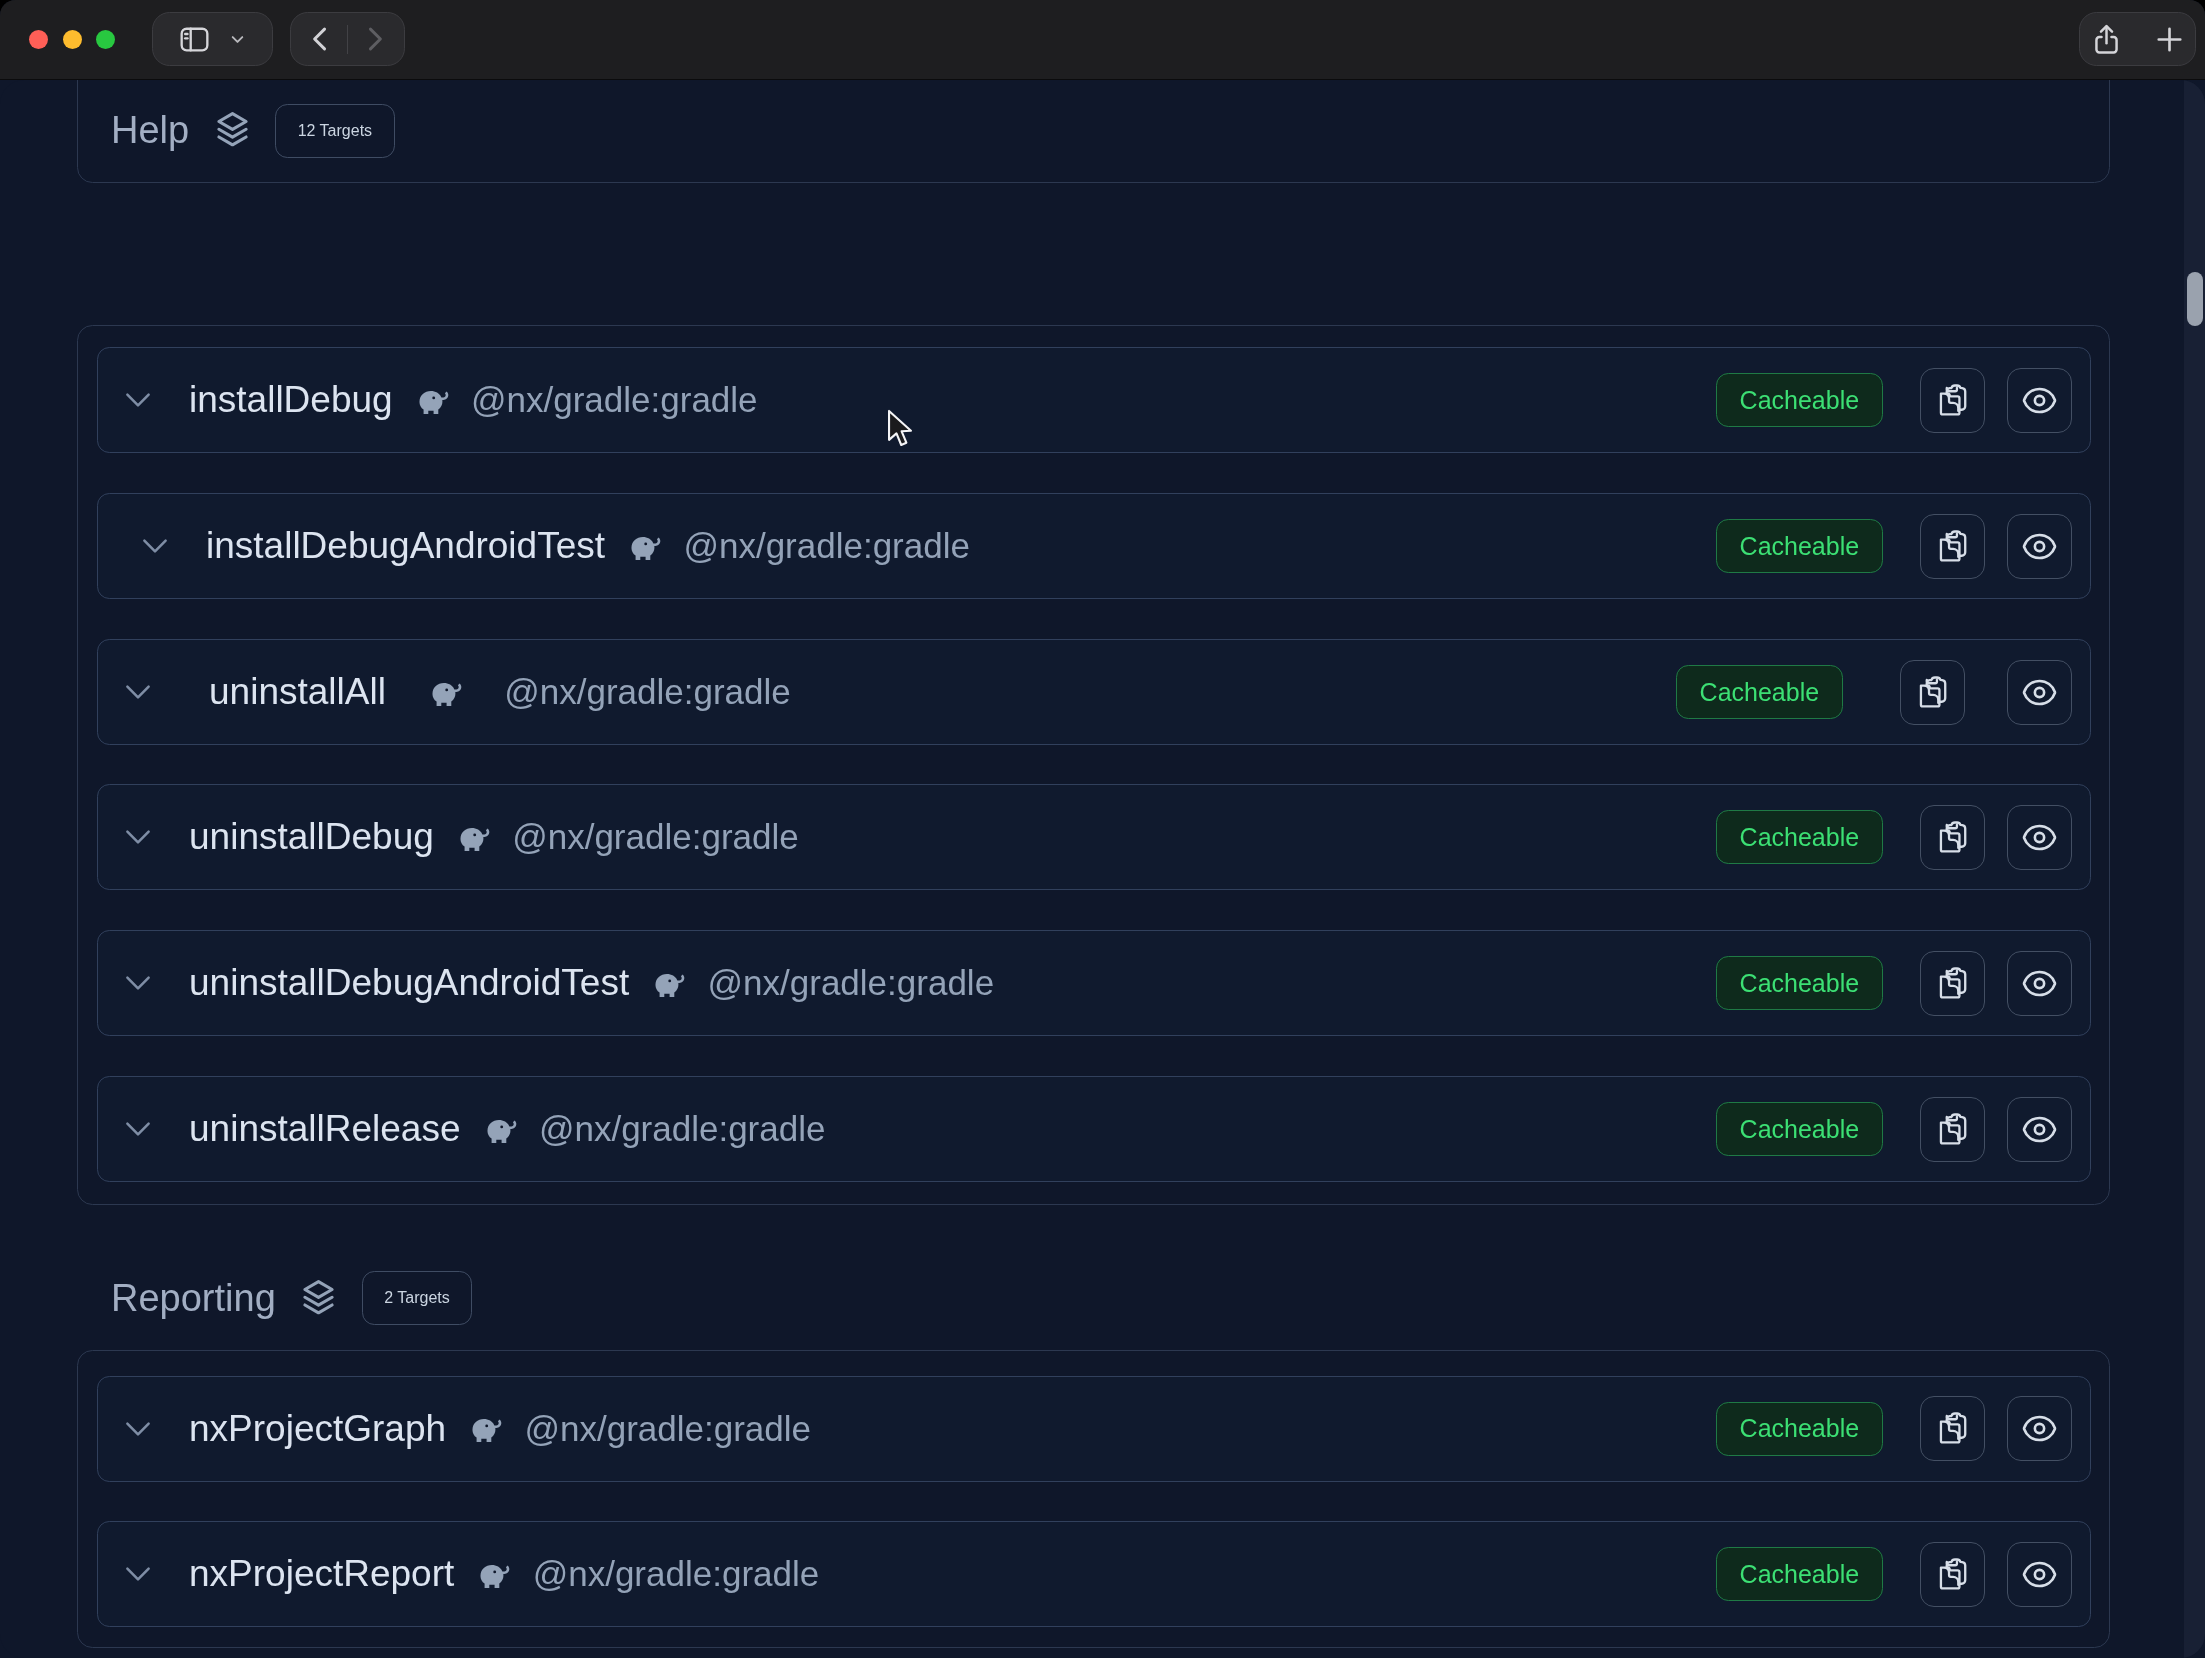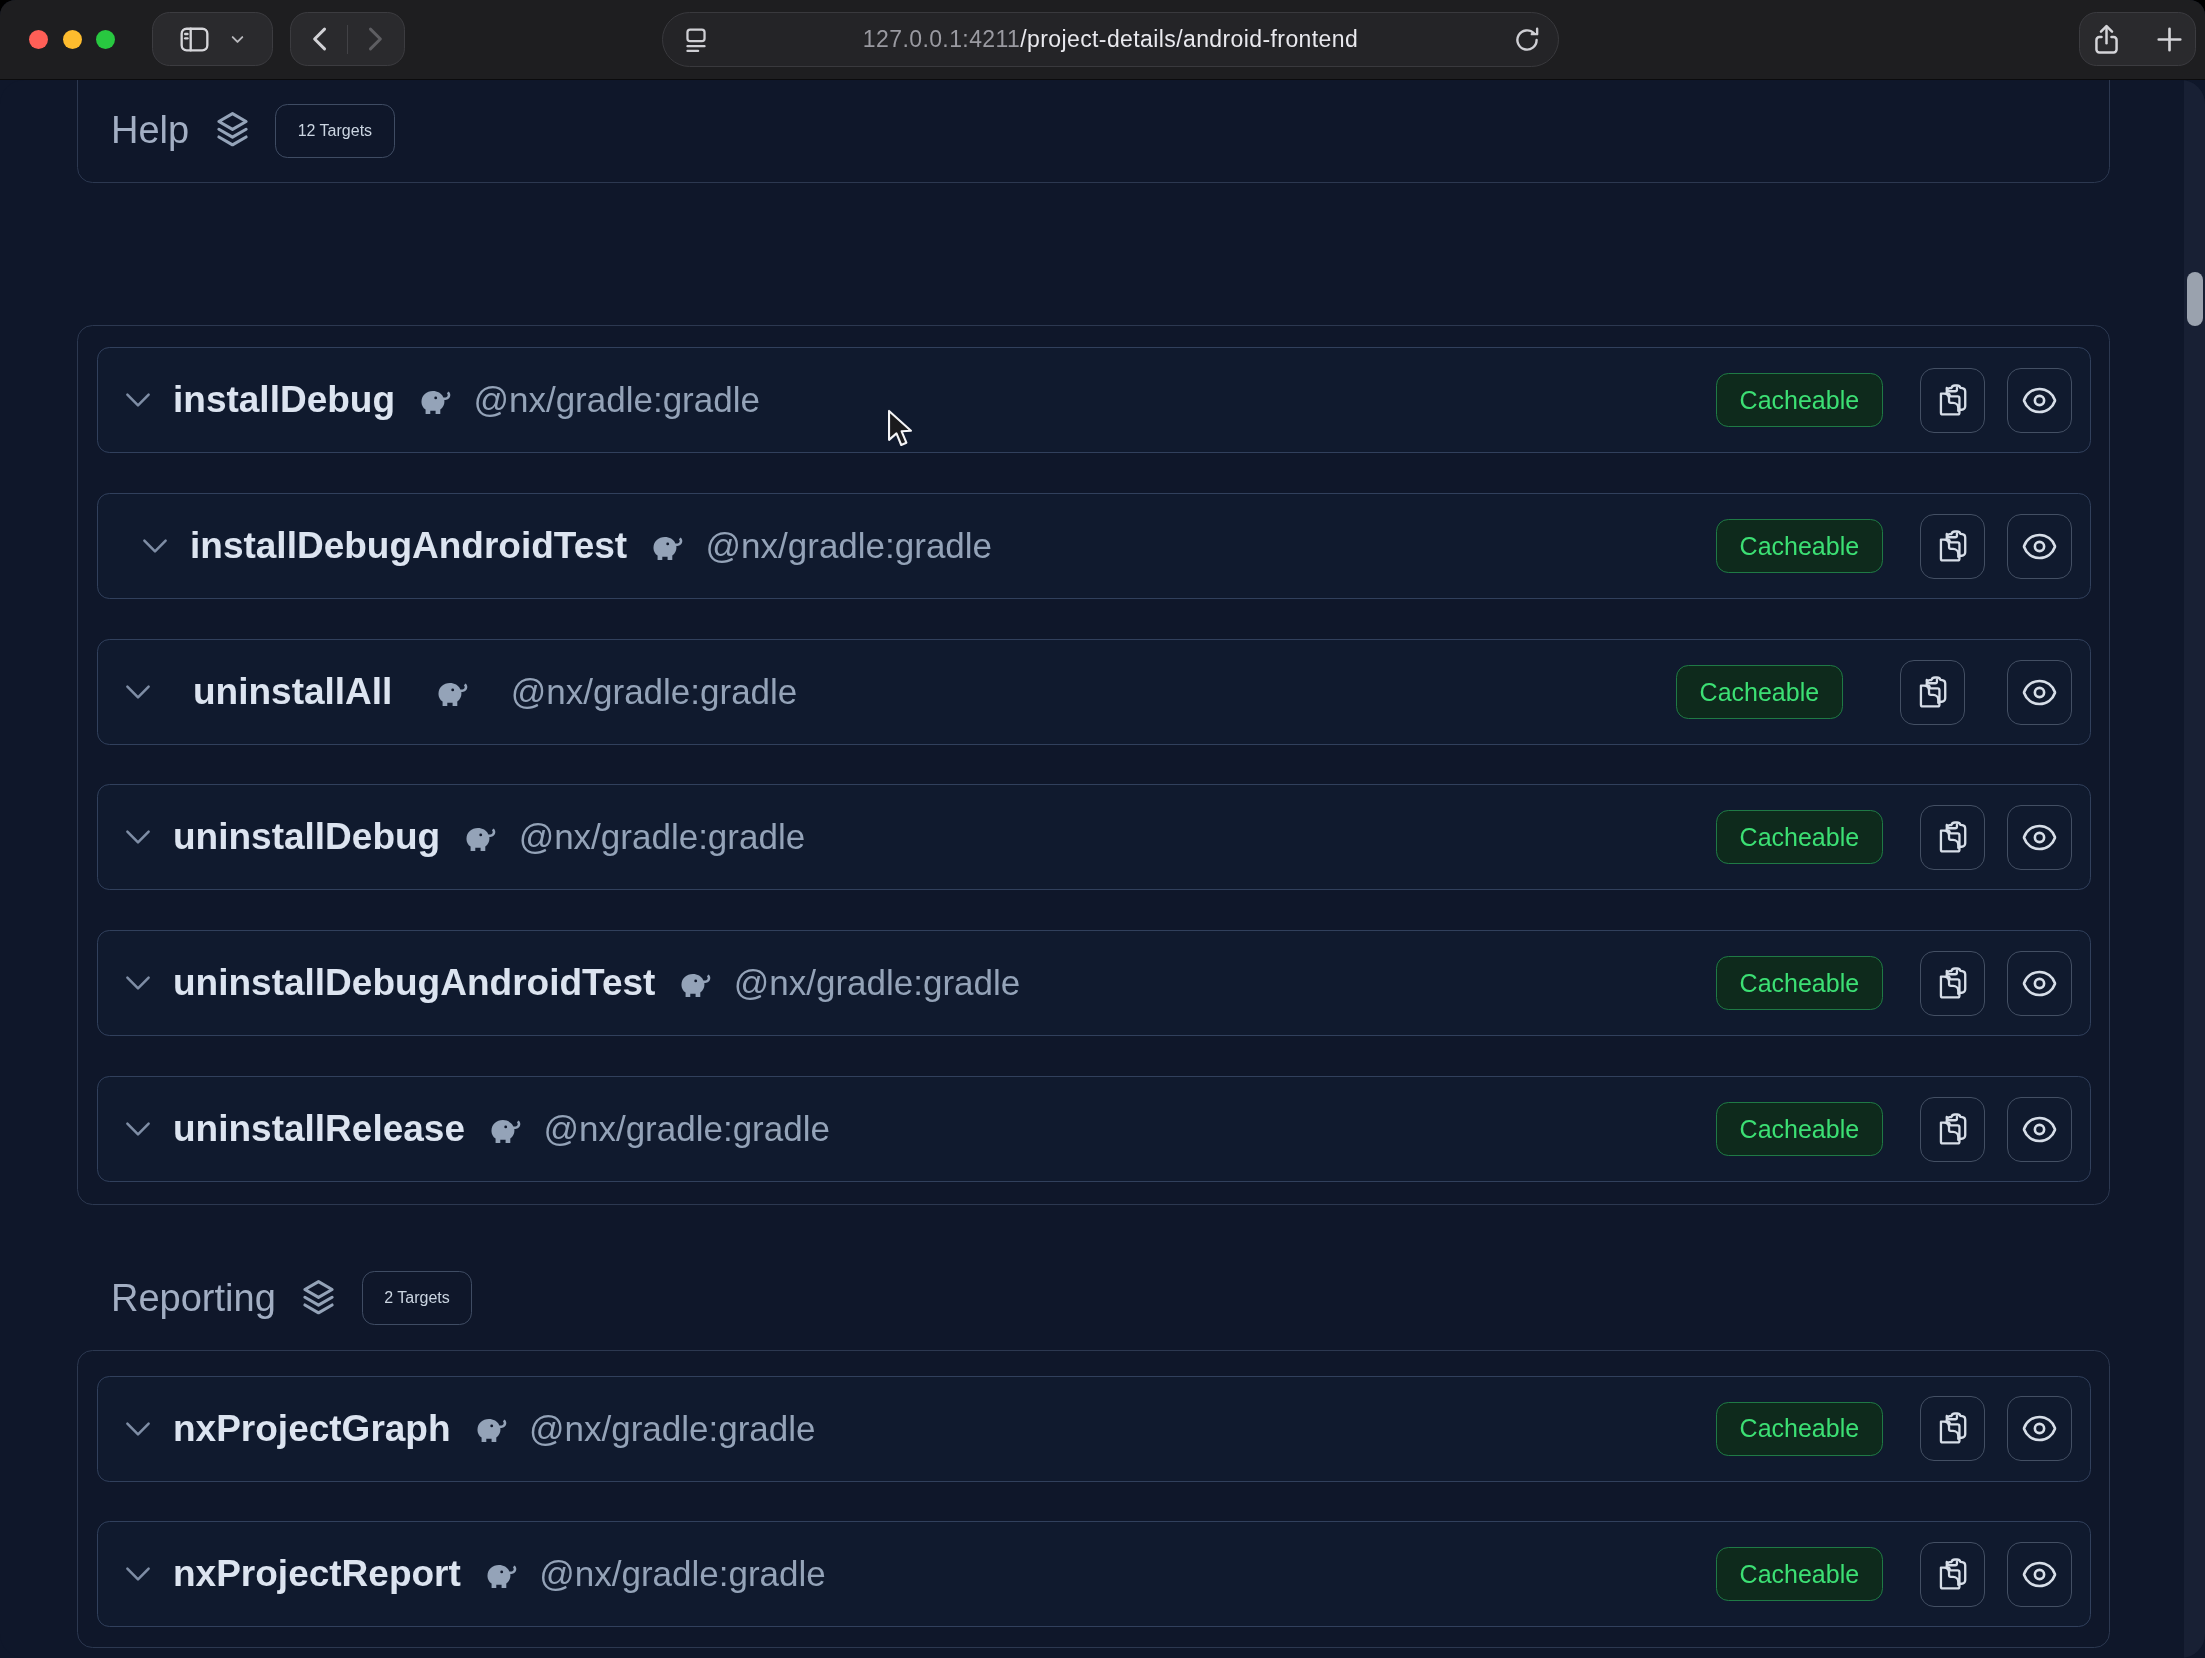--- a/index.html
+++ b/index.html
@@ -55,21 +55,21 @@
     border-radius:15.4px;box-sizing:border-box;}
   #box-help{top:-322px;height:425px;}
   #box-install{top:245px;height:880px;}
   #box-reporting{top:1270px;height:298px;}
   .trow{position:absolute;left:19px;width:1994px;height:106px;border:1.5px solid var(--row-border);
     border-radius:12.3px;display:flex;align-items:center;padding:0 18.4px 0 23px;box-sizing:border-box;
     background:#101a2e;}
   .r0{top:21px;}.r1{top:167px;padding-left:40px;}.r2{top:313px;gap:20px;}.r3{top:458px;}.r4{top:604px;}.r5{top:750px;}
   .rb0{top:24.6px;}.rb1{top:170px;}
   .chev{width:34px;height:34px;color:#7e8da5;flex:none;}
-  .tname{font-size:37px;font-weight:700;color:var(--title);margin-left:18px;white-space:nowrap;}
+  .tname{font-size:37px;font-weight:400;color:var(--title);margin-left:34px;white-space:nowrap;}
   .eleph{width:40px;height:31px;color:var(--muted);margin-left:20px;flex:none;}
   .texec{font-size:35px;color:var(--muted);margin-left:18.4px;white-space:nowrap;}
   .fspace{flex:1;}
   .cacheable{height:54px;padding:0 23px;border:1.5px solid var(--green-border);background:var(--green-bg);
     color:var(--green);font-size:25px;font-weight:500;border-radius:12.3px;display:flex;
     align-items:center;box-sizing:border-box;flex:none;}
   .iconbtn{width:65px;height:65px;border:1.5px solid var(--btn-border);border-radius:14px;
     background:transparent;display:flex;align-items:center;justify-content:center;
     box-sizing:border-box;padding:0;flex:none;cursor:pointer;}
   .iconbtn.copy{margin-left:37px;}
@@ -139,39 +139,20 @@
     <div class="tb-group" id="grp-nav">
       <svg width="34" height="34" viewBox="0 0 24 24">
         <path d="M14.5 5 7.5 12l7 7" fill="none" stroke="#d2d2d6" stroke-width="2.1" stroke-linecap="round" stroke-linejoin="round"></path>
       </svg>
       <div class="nav-divider"></div>
       <svg width="34" height="34" viewBox="0 0 24 24">
         <path d="M9.5 5l7 7-7 7" fill="none" stroke="#5e5e62" stroke-width="2.1" stroke-linecap="round" stroke-linejoin="round"></path>
       </svg>
     </div>
 
-    <div class="urlbar">
-      <svg class="pageicon" width="32" height="32" viewBox="0 0 24 24">
-        <g fill="none" stroke="#cfcfd4" stroke-width="1.7" stroke-linecap="round">
-          <rect x="5.6" y="4.2" width="12.8" height="8.6" rx="2"></rect>
-          <line x1="5.6" y1="16.6" x2="18.4" y2="16.6"></line>
-          <line x1="5.6" y1="20.2" x2="13.6" y2="20.2"></line>
-        </g>
-      </svg>
-      <div class="urltext">
-        <span class="urlhost">127.0.0.1:4211</span>
-          <span class="urlpath">/project-details/android-frontend</span>
-      </div>
-      <svg class="reload" width="32" height="32" viewBox="0 0 24 24">
-        <g fill="none" stroke="#cfcfd4" stroke-width="1.8" stroke-linecap="round" stroke-linejoin="round">
-          <path d="M19.2 12a7.2 7.2 0 1 1-2.1-5.1"></path>
-          <polyline points="19.6,3.6 19.6,7.6 15.6,7.6"></polyline>
-        </g>
-      </svg>
-    </div>
 
     <div class="tb-group" id="grp-actions">
       <svg width="35" height="35" viewBox="0 0 24 24">
         <g fill="none" stroke="#d4d4d8" stroke-width="1.7" stroke-linecap="round" stroke-linejoin="round">
           <path d="M12 3.2v11.3"></path>
           <path d="m8.2 6.6 3.8-3.8 3.8 3.8"></path>
           <path d="M8.6 10.3H7.1a2 2 0 0 0-2 2v6.6a2 2 0 0 0 2 2h9.8a2 2 0 0 0 2-2v-6.6a2 2 0 0 0-2-2h-1.5"></path>
         </g>
       </svg>
       <svg width="35" height="35" viewBox="0 0 24 24">

